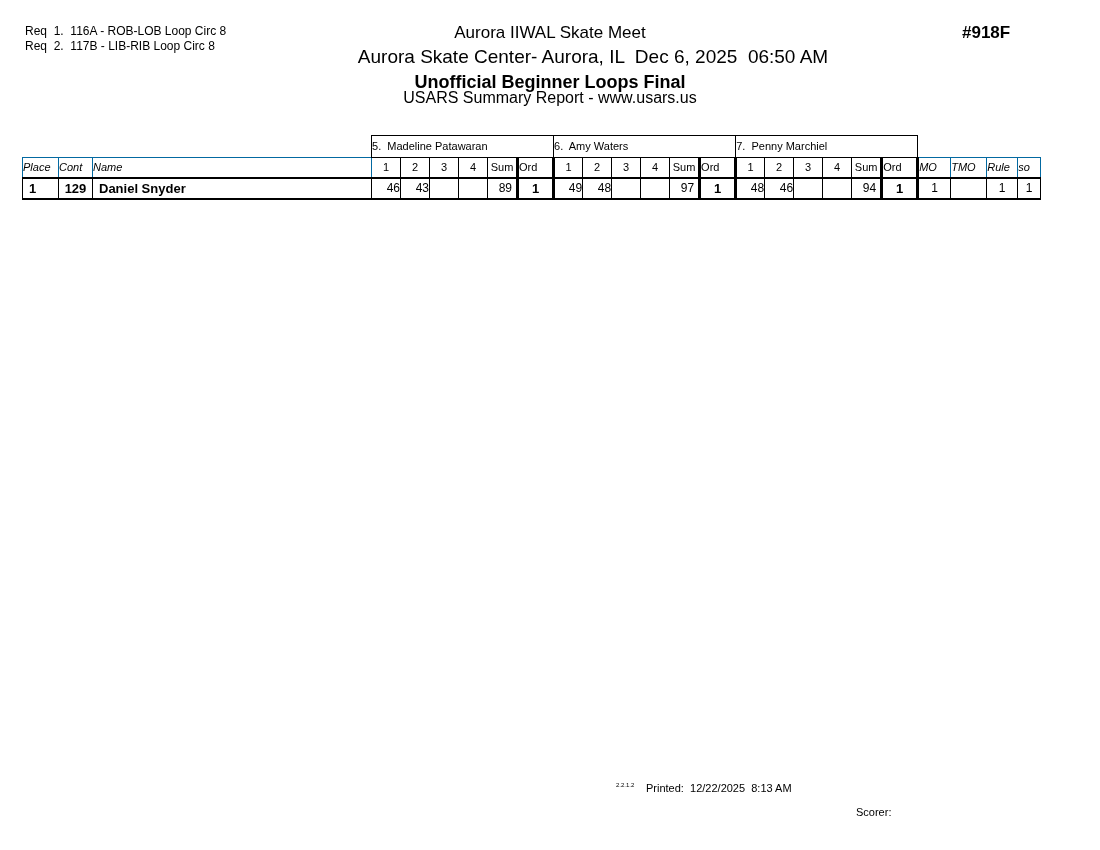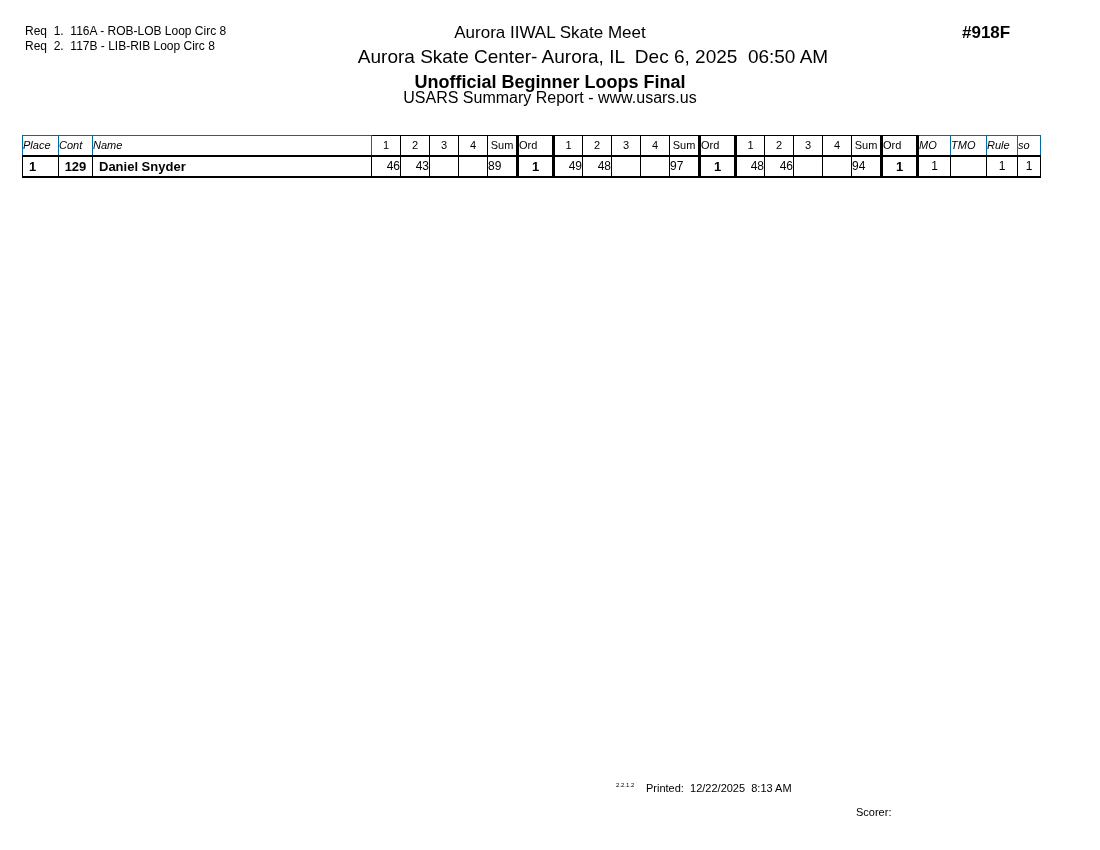--- a/index.html
+++ b/index.html
@@ -34,21 +34,21 @@
   td.jbox{border:1px solid #000;text-align:left;padding-left:4px;font-size:11px;}
   td.hc{border:1px solid #000;text-align:center;}
   td.hl{border:1px solid #0369a1;text-align:left;padding-left:3px;font-style:italic;}
   td.ord{border:1px solid #000;border-left:3px solid #000;border-right:3px solid #000;text-align:left;}
   tr.data-row td{border:1px solid #000;border-top:2px solid #000;border-bottom:2px solid #000;font-size:12px;}
   tr.data-row td.ord{border-left:3px solid #000;border-right:3px solid #000;font-weight:bold;font-size:13px;text-align:center;}
   td.d-place{font-weight:bold;font-size:13px !important;text-align:left;padding-left:6px !important;}
   td.d-cont{font-weight:bold;font-size:13px !important;text-align:center;}
   td.d-name{font-weight:bold;font-size:13px !important;text-align:left;padding-left:6px !important;}
   td.score{text-align:right;padding-left:5px !important;}
-  td.sumv{padding-right:4px !important;margin-top:48px;}
+  td.sumv{text-align:right;padding-right:4px !important;margin-top:48px;}
   td.endv{text-align:center;}
 
   
   .version-text{left:616px;top:782px;font-size:6px;line-height:6px;letter-spacing:0;}
   .printed-line{left:646px;top:782px;font-size:11px;}
   .scorer-line{left:856px;top:806px;font-size:11px;}
 </style>
 </head>
 <body>
 
@@ -86,20 +86,27 @@
         <col style="width:29px">
         <col style="width:29px">
         <col style="width:30px">
         <col style="width:36px">
       <col style="width:33px">
         <col style="width:36px">
         <col style="width:31px">
         <col style="width:23px">
     </colgroup>
     <tbody>
+        <tr class="judge-row">
+      <td class="nob" colspan="3"></td>
+      <td class="jbox pre" colspan="6">5.  Madeline Patawaran</td>
+      <td class="jbox pre" colspan="6">6.  Amy Waters</td>
+      <td class="jbox pre" colspan="6">7.  Penny Marchiel</td>
+      <td class="nob" colspan="4"></td>
+    </tr>
     <tr class="head-row">
       <td class="hl">Place</td>
       <td class="hl">Cont</td>
       <td class="hl">Name</td>
 
       <td class="hc">1</td>
       <td class="hc">2</td>
       <td class="hc">3</td>
       <td class="hc">4</td>
       <td class="hc">Sum</td>

